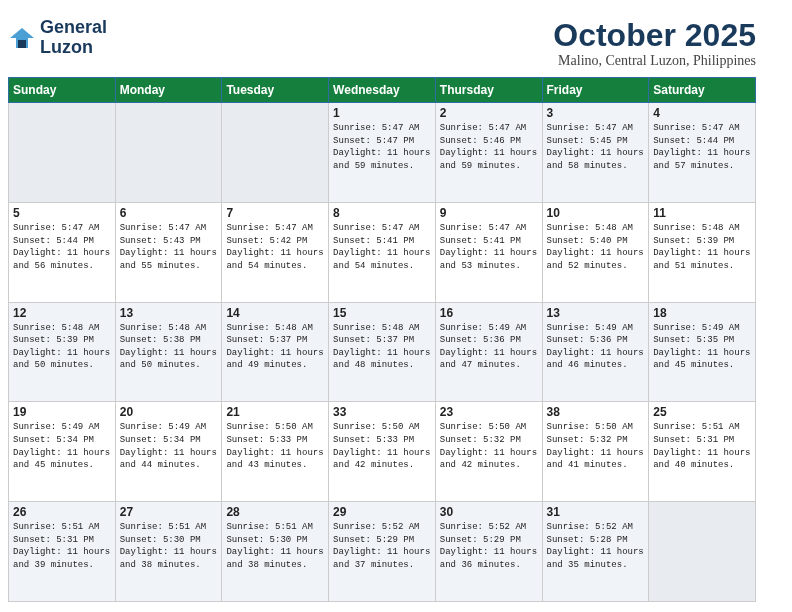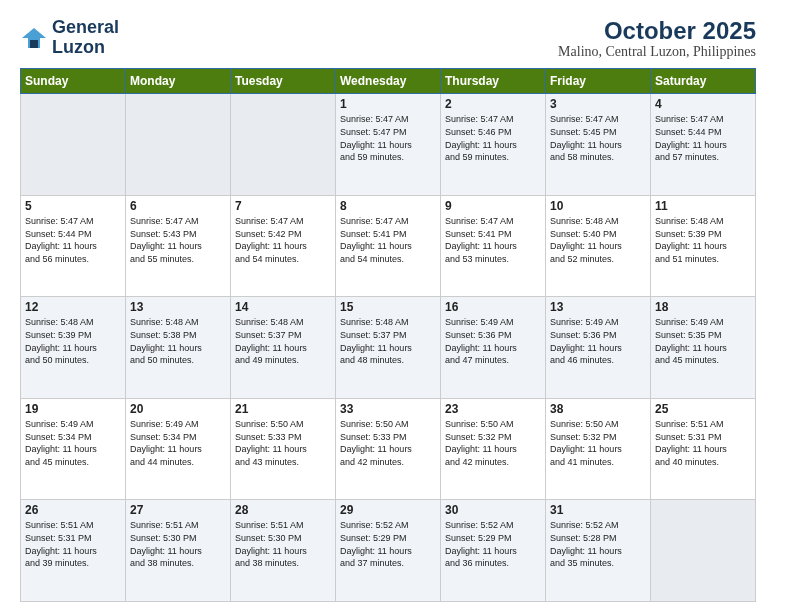--- a/index.html
+++ b/index.html
@@ -6,21 +6,21 @@
     body {
       width: 792px;
       height: 612px;
       font-family: Arial, sans-serif;
       background: #fff;
       overflow: hidden;
     }
     .page {
       width: 776px;
       height: 612px;
-      padding: 18px 20px 10px 20px;
+      padding: 18px 20px 10px 8px;
       display: flex;
       flex-direction: column;
     }
     .header {
       display: flex;
       justify-content: space-between;
       align-items: flex-start;
       margin-bottom: 8px;
     }
     .logo {
@@ -35,38 +35,38 @@
       line-height: 1.1;
     }
     .logo-icon {
       width: 28px;
       height: 28px;
     }
     .title-block {
       text-align: right;
     }
     .month-title {
-      font-size: 24px;
+      font-size: 32px;
       font-weight: bold;
       color: #1a3a5c;
       line-height: 1.1;
     }
     .location {
       font-size: 14px;
       color: #444;
       font-family: Liberation Serif, serif;
     }
     .calendar {
       flex: 1;
       border-collapse: collapse;
       width: 100%;
       table-layout: fixed;
     }
     .calendar th {
-      background: #4d7c0f;
+      background: #15803d;
       color: #fff;
       font-size: 12px;
       font-weight: bold;
       padding: 5px 4px;
       text-align: left;
       border: 1px solid #2e6da4;
     }
     .calendar td {
       border: 1px solid #ccc;
       vertical-align: top;
@@ -82,20 +82,21 @@
     .day-num {
       font-size: 12px;
       font-weight: bold;
       display: block;
       margin-bottom: 2px;
     }
     .cell-info {
       font-size: 9px;
       line-height: 1.4;
       color: #222;
+      font-family: Liberation Mono, monospace;
     }
     .row-shade td {
       background: #f0f4f8;
     }
     .row-shade td.empty {
       background: #e8ecf0;
     }
   </style>
 </head>
 <body>

